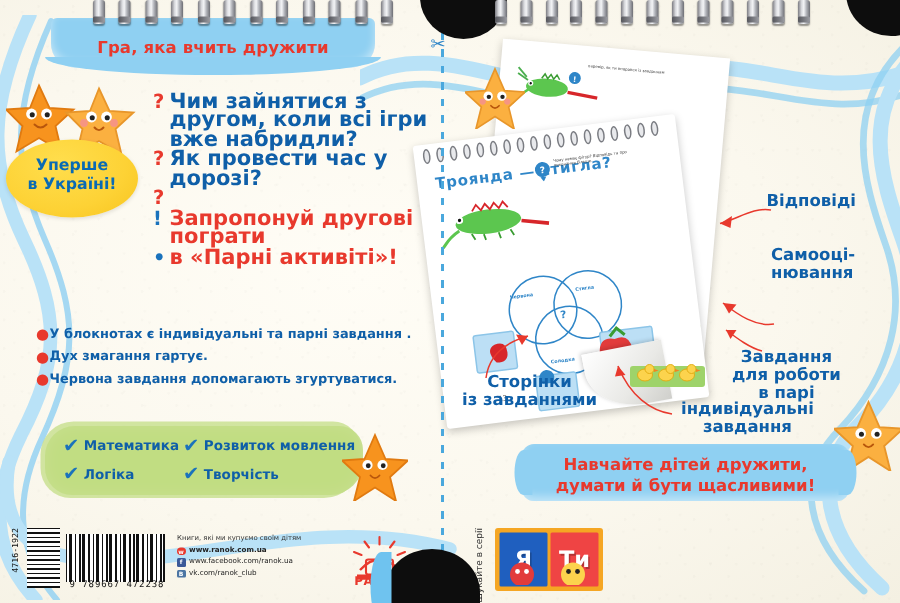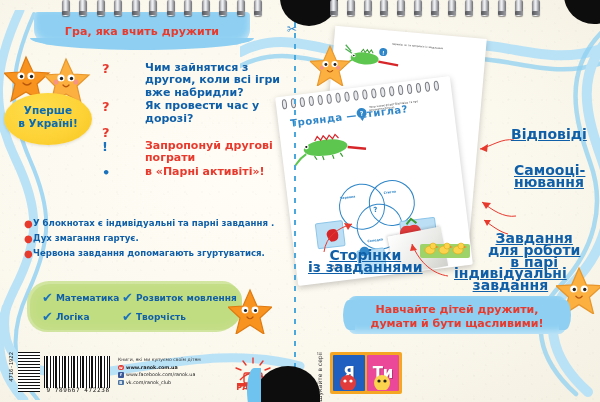--- a/index.html
+++ b/index.html
@@ -58,21 +58,21 @@
   .badge-text{position:absolute;left:4px;top:104px;width:88px;text-align:center;
     color:#0a6ab4;font-size:10.5px;font-weight:bold;line-height:13px;z-index:23;}
 
   
   .qlist{position:absolute;left:102px;top:62px;width:200px;z-index:18;}
   .qrow{display:flex;align-items:flex-start;margin-bottom:1px;}
   .qmark{color:#e8392d;font-weight:bold;font-size:13px;line-height:13px;width:11px;
     flex:0 0 11px;}
   .bang{color:#1a72bc;font-weight:bold;font-size:13px;line-height:13px;width:11px;
     flex:0 0 11px;}
-  .qtext{color:#0f5fa8;font-size:11px;font-weight:bold;line-height:12.4px;margin-left:32px;}
+  .qtext{color:#0f5fa8;font-size:14px;font-weight:bold;line-height:12.4px;}
   .qtext.red{color:#e8392d;}
 
   
   .para{position:absolute;left:18px;top:170px;width:268px;text-align:center;z-index:18;
     color:#e8392d;font-size:9.2px;font-weight:bold;line-height:14px;}
   .hl{display:inline-block;background:#9ed9f4;color:#0f5fa8;padding:0 3px;border-radius:2px;}
 
   
   .bullets{position:absolute;left:24px;top:218px;width:270px;z-index:18;}
   .brow{display:flex;align-items:flex-start;margin-bottom:4px;}
@@ -112,22 +112,22 @@
     letter-spacing:.5px;}
   .micro{position:absolute;font-size:2.6px;color:#3a3a3a;line-height:3.3px;}
   .venn{position:absolute;border:1px solid #2f86c8;border-radius:50%;}
   .vlab{position:absolute;font-size:3.2px;color:#2f86c8;font-weight:bold;}
   .tile{position:absolute;background:#bcdff5;border:1px solid #8cc5e8;border-radius:2px;}
   .pagenum{position:absolute;font-size:5px;color:#555;}
   .curl{position:absolute;background:linear-gradient(135deg,#fff 0%,#e9e9e6 60%,#cfcfcb 100%);
     box-shadow:-1px -1px 3px rgba(0,0,0,.18);}
 
   
-  .anno{position:absolute;color:#0f5fa8;font-size:14px;font-weight:bold;line-height:12px;
-    z-index:28;text-decoration:underline;}
+  .anno{position:absolute;color:#0f5fa8;font-size:11px;font-weight:bold;line-height:12px;
+    z-index:28;}
   .arrow{position:absolute;z-index:27;}
 
   
   .barcode{position:absolute;left:44px;top:356px;width:66px;height:32px;z-index:18;
     background:repeating-linear-gradient(90deg,#111 0 1px,#fff 1px 2px,#111 2px 4px,#fff 4px 6px,#111 6px 7px,#fff 7px 9px);}
   .barcode-num{position:absolute;left:40px;top:386px;width:76px;text-align:center;
     font-size:6px;color:#111;z-index:18;letter-spacing:.6px;font-family:"DejaVu Sans Mono","Liberation Mono",monospace;}
   .barcode-v{position:absolute;left:18px;top:352px;width:22px;height:40px;z-index:18;
     background:repeating-linear-gradient(180deg,#111 0 1px,#fff 1px 3px,#111 3px 4px,#fff 4px 6px);}
   .barcode-v-num{position:absolute;left:8px;top:352px;font-size:5.5px;color:#111;z-index:19;
@@ -147,21 +147,21 @@
   .ranok-word{position:absolute;left:232px;top:383px;width:42px;text-align:center;
     color:#e8392d;font-size:8px;font-weight:bold;letter-spacing:.3px;z-index:19;}
 
   
   .series-label{position:absolute;left:316px;top:352px;color:#333;font-size:6px;
     writing-mode:vertical-rl;transform:rotate(180deg);z-index:18;}
   .series-books{position:absolute;left:330px;top:352px;width:72px;height:42px;z-index:18;
     background:#f5a623;border-radius:2px;display:flex;gap:2px;padding:3px;box-sizing:border-box;}
   .sbook{flex:1;border-radius:1px;position:relative;overflow:hidden;}
   .sbook.b1{background:#1f5fbf;}
-  .sbook.b2{background:#ec4899;}
+  .sbook.b2{background:#ef4444;}
   .sglyph{position:absolute;left:50%;top:26%;transform:translateX(-50%);color:#fff;
     font-size:15px;font-weight:bold;text-shadow:1px 1px 0 rgba(0,0,0,.25);}
 
   
   .cut{position:absolute;background:#0d0d0d;z-index:35;}
   .cutTop{left:280px;top:-30px;width:58px;height:56px;border-radius:0 0 50% 50%;}
   .cutBot{left:256px;top:366px;width:64px;height:58px;border-radius:50% 50% 0 0;}
   .cutBot:before{content:"";position:absolute;left:-9px;top:2px;width:14px;height:46px;
     background:#6fc3ef;border-radius:50% 0 0 50%;}
   .cutTopR{right:-24px;top:-34px;width:60px;height:58px;border-radius:50%;}

